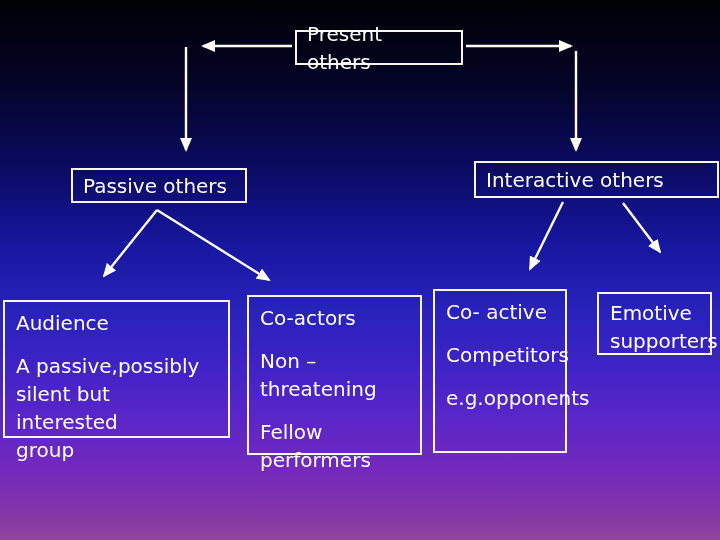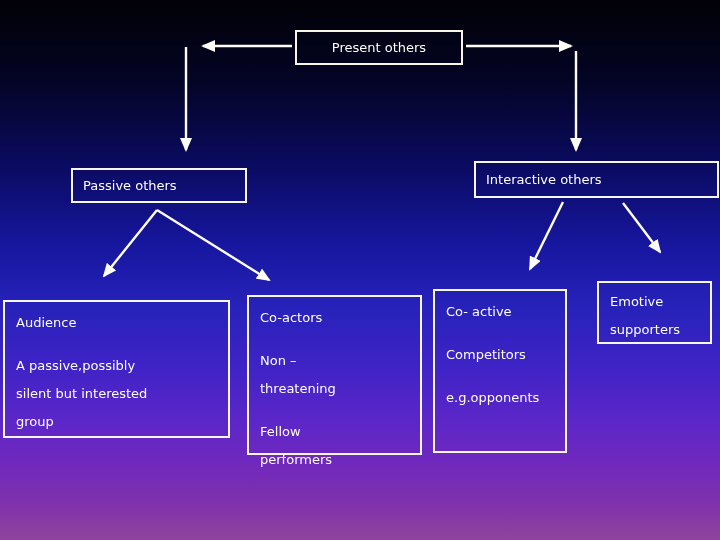--- a/index.html
+++ b/index.html
@@ -28,21 +28,21 @@
   }
   .arrows line {
     stroke: #fdfdf6;
     stroke-width: 2.4;
   }
   .box {
     position: absolute;
     box-sizing: border-box;
     border: 2px solid #f8f5e9;
     color: #fffefa;
-    font-size: 13px;
+    font-size: 20px;
     line-height: 28px;
   }
   .box.single {
     display: flex;
     align-items: center;
     padding: 0 10px;
   }
   .box.centered { justify-content: center; }
   .box.multi { padding: 7px 11px; }
   .para + .para { margin-top: 15px; }
@@ -100,20 +100,20 @@
         <div>performers</div>
       </div>
   </div>
 
   <div class="box multi" style="left:433px; top:289px; width:134px; height:164px;">
     <div class="para">Co- active</div>
     <div class="para">Competitors</div>
     <div class="para">e.g.opponents</div>
   </div>
 
-  <div class="box multi" style="left:597px; top:281px; width:115px; height:63px; padding-top:5px;">
+  <div class="box multi" style="left:597px; top:292px; width:115px; height:63px; padding-top:5px;">
     <div class="para">
         <div>Emotive</div>
         <div>supporters</div>
       </div>
   </div>
 
 </div>
 
 </body></html>

